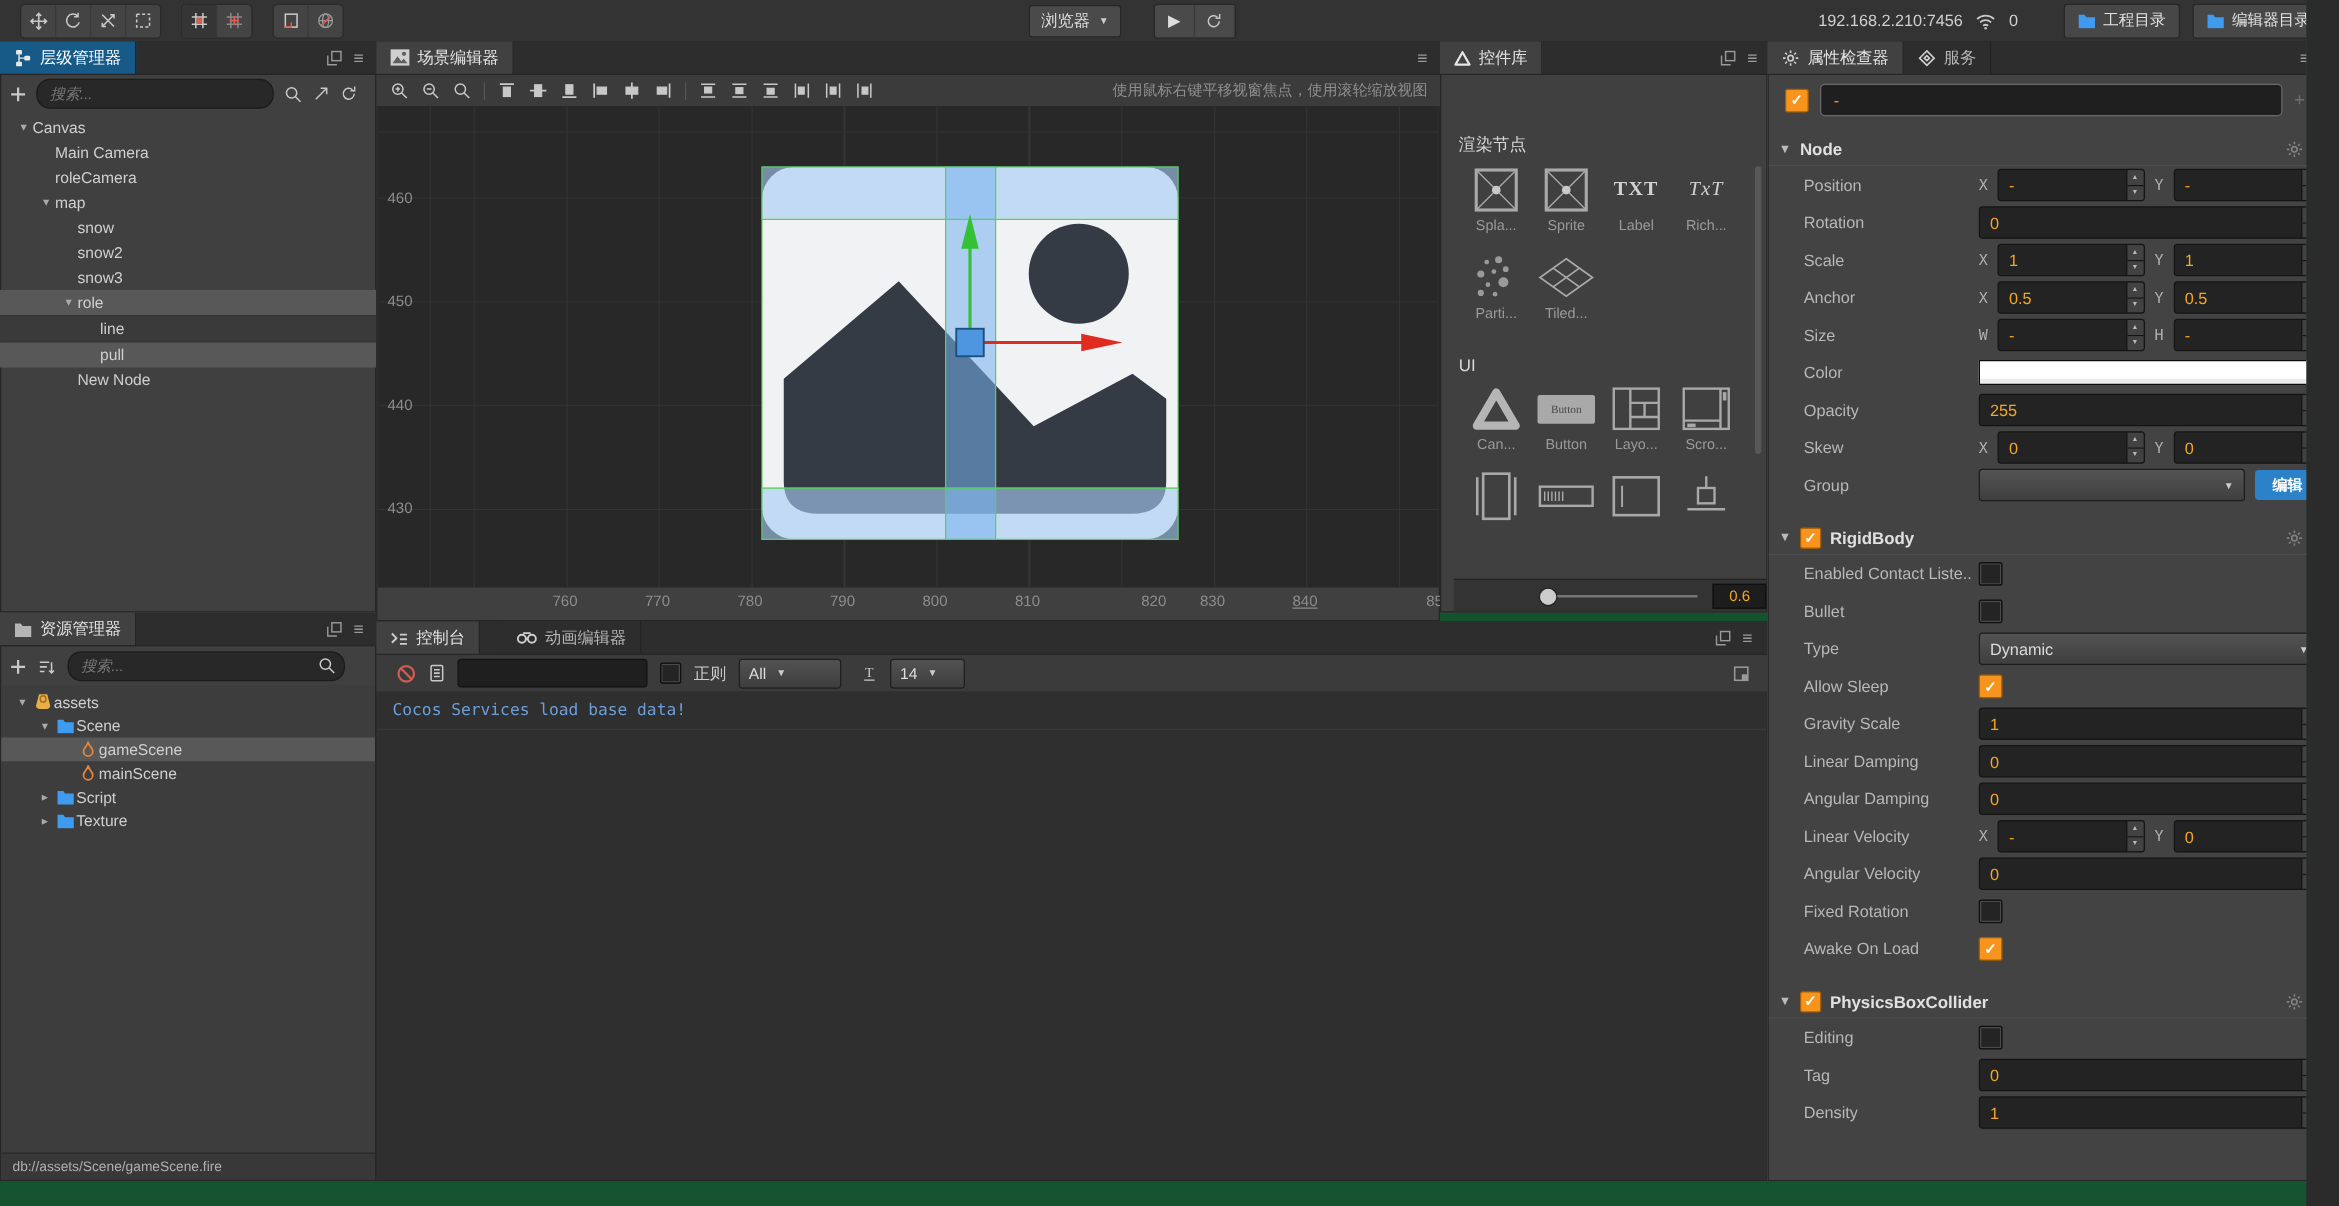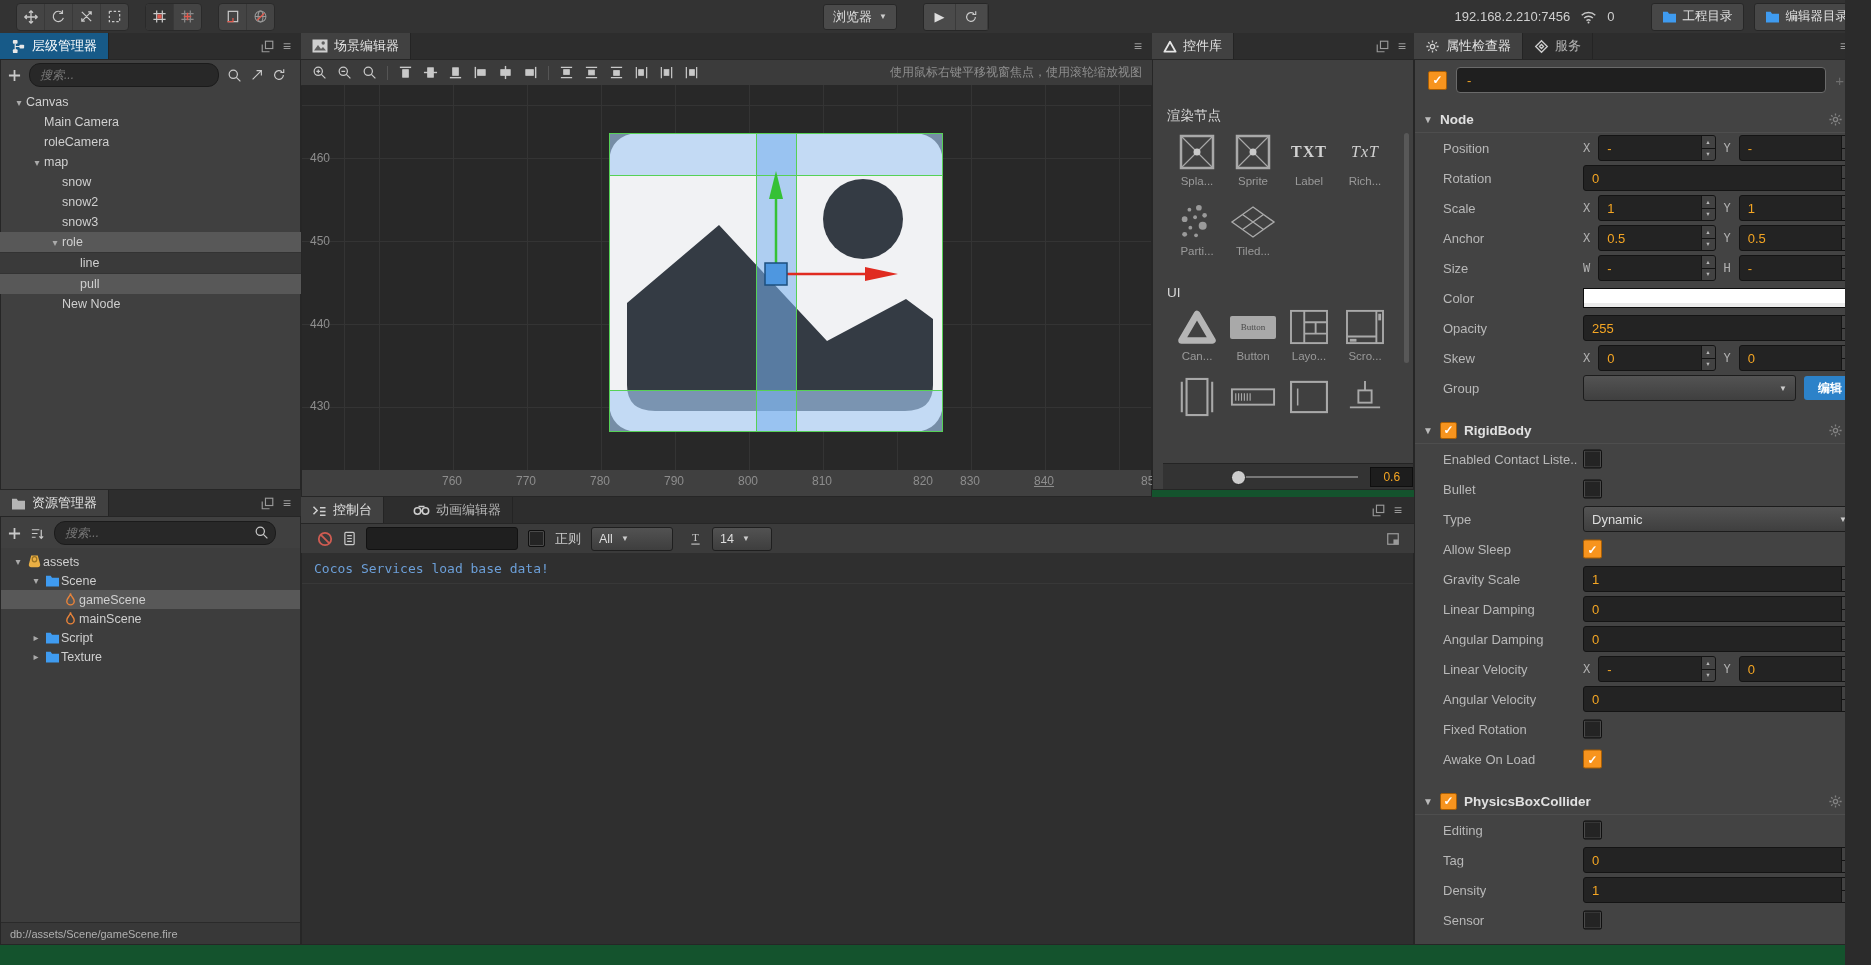--- a/index.html
+++ b/index.html
@@ -1159,26 +1159,20 @@
             <div class="ictrl">
               <div class="tinwrap">
                 <span class="val">1</span>
                 <div class="stepper">
                   <span>▲</span>
                   <span>▼</span>
                 </div>
               </div>
             </div>
           </div>
-          <div class="irow">
-            <div class="ilabel">Sensor</div>
-            <div class="ictrl">
-              <div class="cb"></div>
-            </div>
-          </div>
         </div>
       </div>
   </div>
 
   <div class="abs" style="left:1858px;top:33px;width:13px;height:912px;background:#3e3e3e;border-left:1px solid #2a2a2a;box-sizing:border-box">
     <div style="position:absolute;top:3px;left:3px;color:#999;font-size:6px">▲</div>
     <div style="position:absolute;top:16px;left:2px;width:8px;height:120px;background:#5c5c5c;border-radius:3px"></div>
     <div style="position:absolute;bottom:3px;left:3px;color:#999;font-size:6px">▼</div>
   </div>
 

